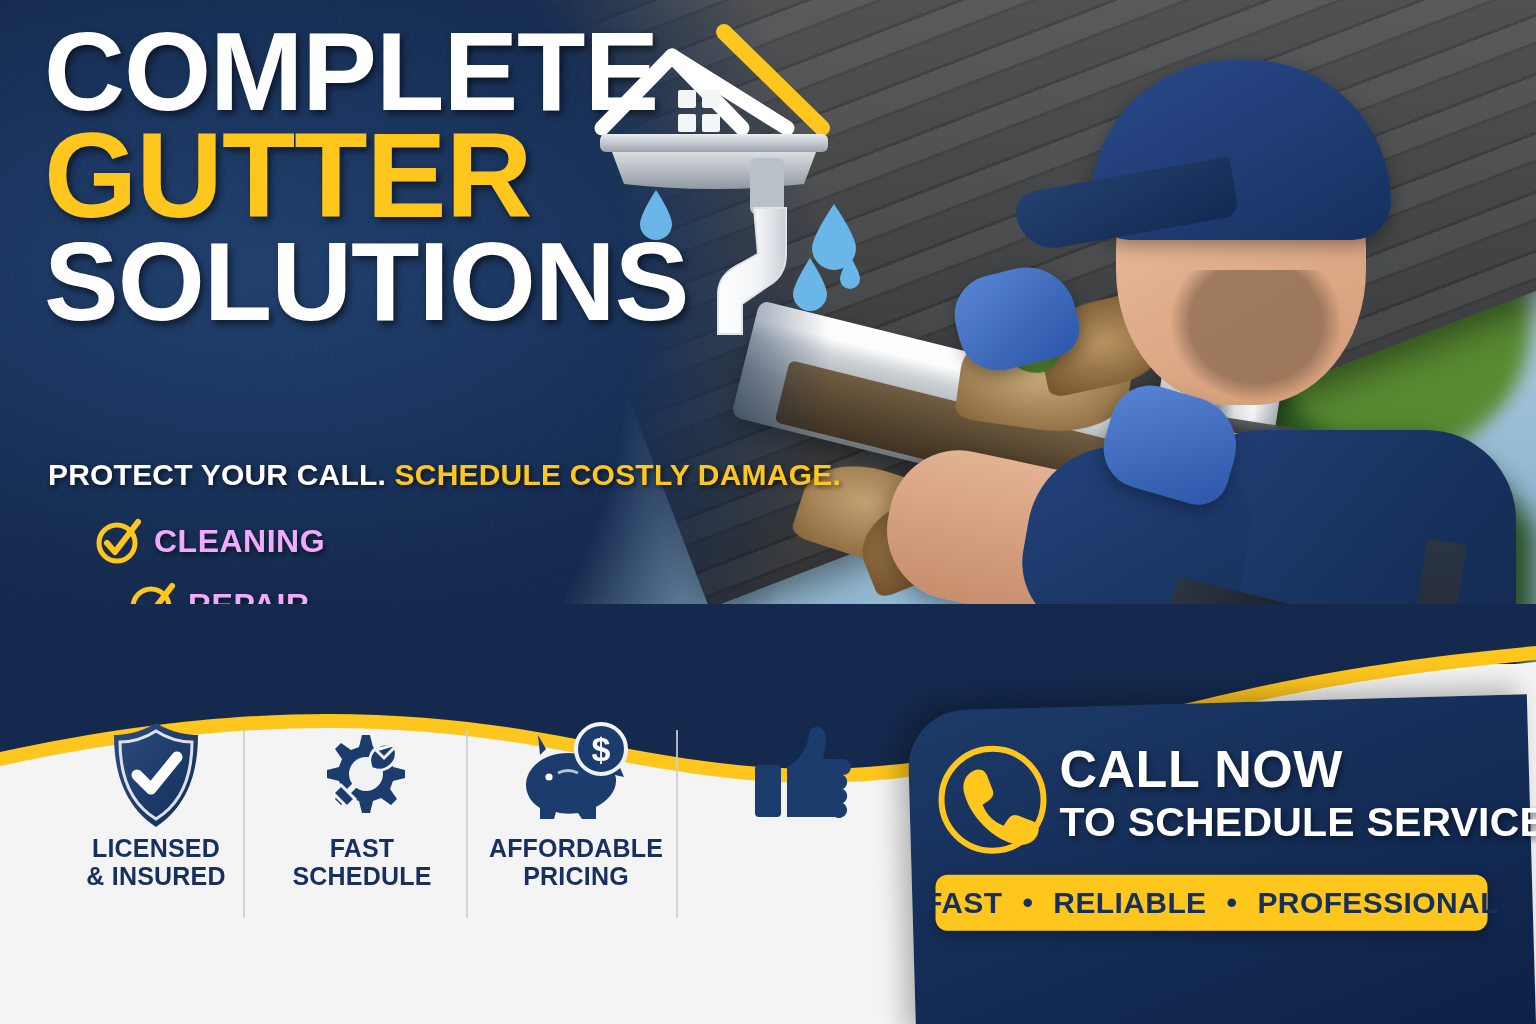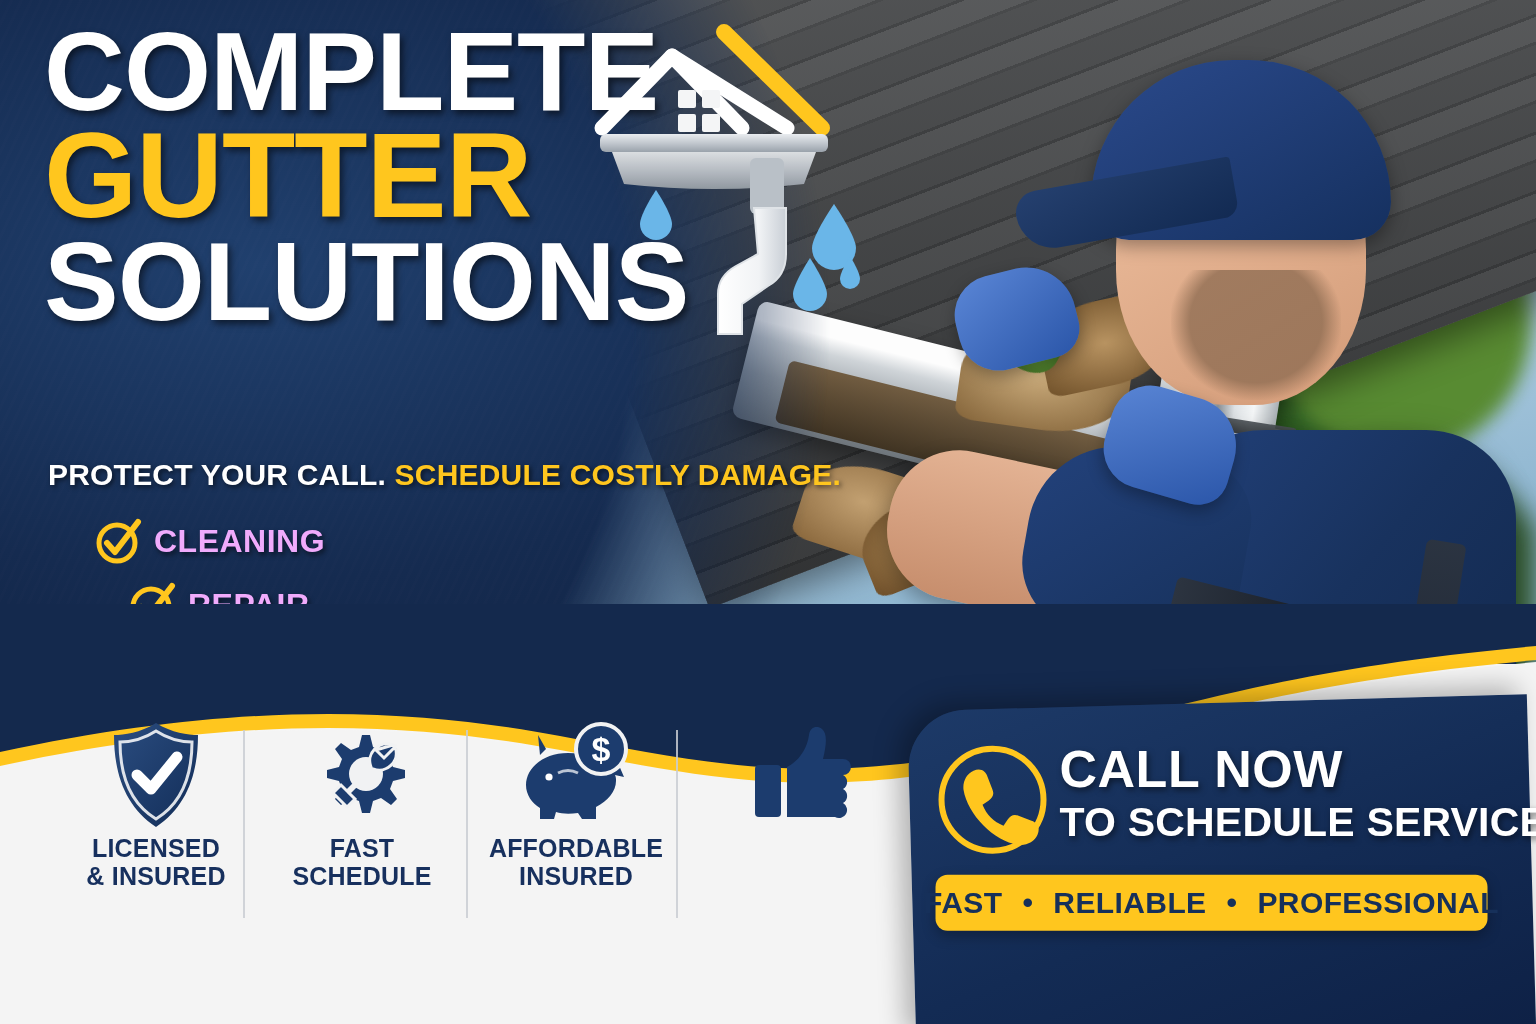--- a/index.html
+++ b/index.html
@@ -339,21 +339,21 @@
                        C92 82 100 72 100 62 C100 60 100 58 99 56 L108 58 L102 44 L92 48 C86 40 70 34 52 34 Z"></path>
               <circle cx="33" cy="58" r="3.6" fill="#ffffff"></circle>
               <path d="M42 54 q10 -5 20 0" stroke="#ffffff" stroke-width="3" fill="none" opacity=".7"></path>
               <circle cx="85" cy="30" r="25" fill="#1c3c6e" stroke="#f1f2f3" stroke-width="4"></circle>
               <text x="85" y="42" font-family="'Liberation Sans',sans-serif" font-size="34" font-weight="800" fill="#ffffff" text-anchor="middle">$</text>
             </g>
           </svg>
         </div>
         <div class="lbl">
           <div>AFFORDABLE</div>
-          <div>INSURED</div>
+          <div>PRICING</div>
         </div>
       </div>
 
       <div class="feat" style="left:690px;width:220px;">
         <div class="ico">
           <svg width="110" height="112" viewBox="0 0 110 112">
             <g fill="#1c3c6e">
               <rect x="10" y="46" width="26" height="52" rx="4"></rect>
               <path d="M42 98 L42 48 C54 42 62 30 64 16 C65 8 72 6 77 10 C82 14 82 24 78 40 L98 40
                        a8 8 0 0 1 0 16 a8 8 0 0 1 0 14 a8 8 0 0 1 0 14 a8 8 0 0 1 -8 14 Z"></path>

